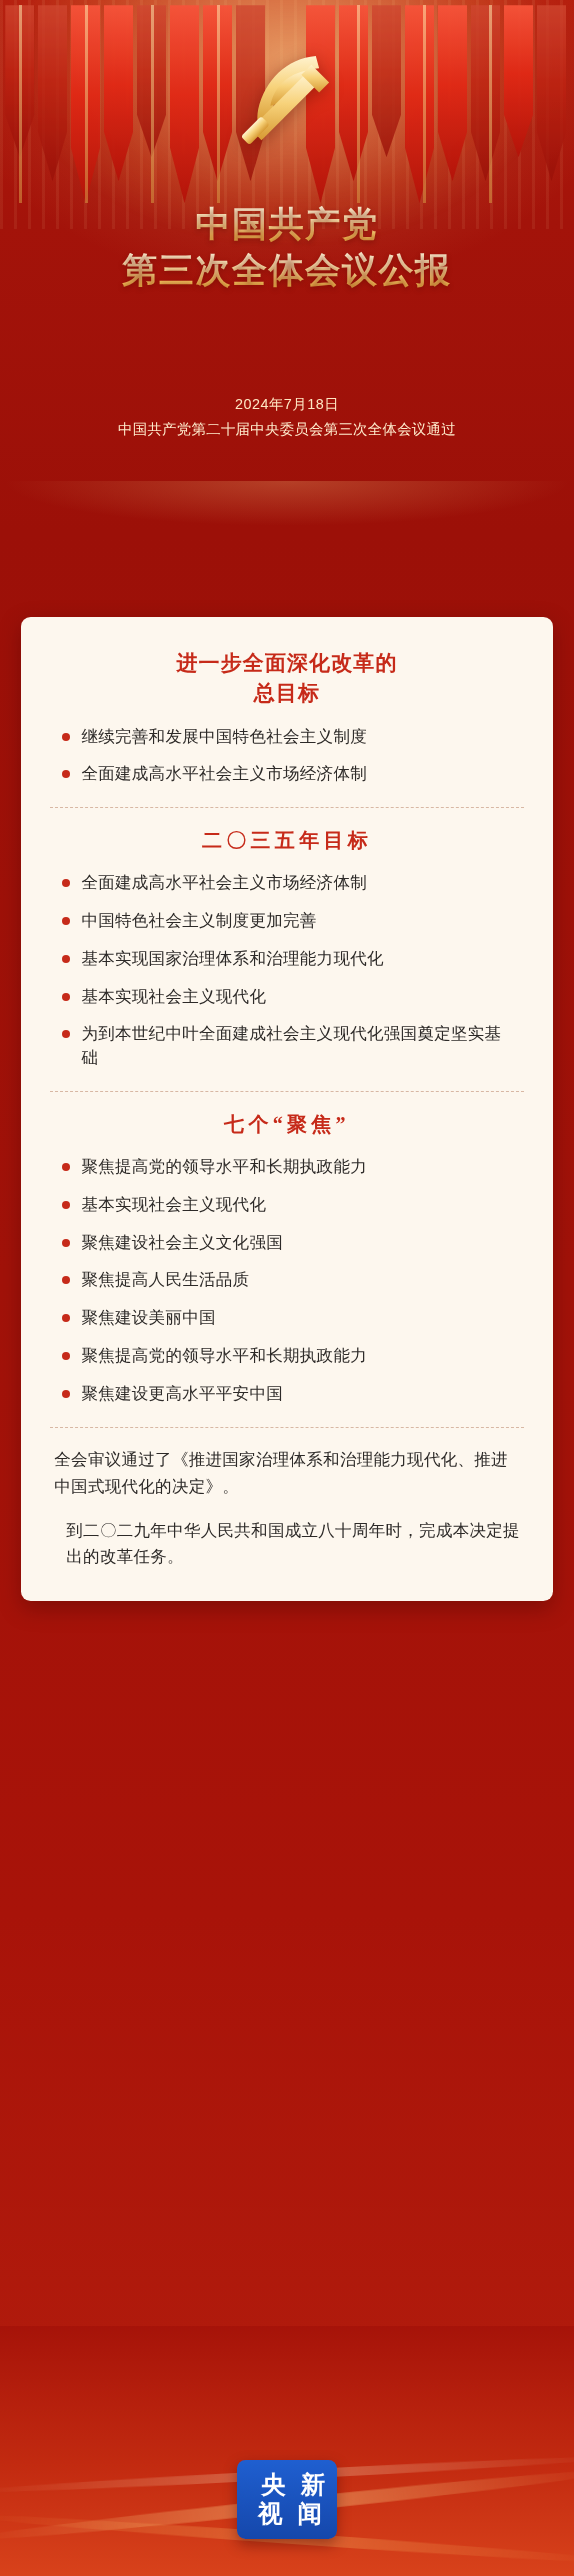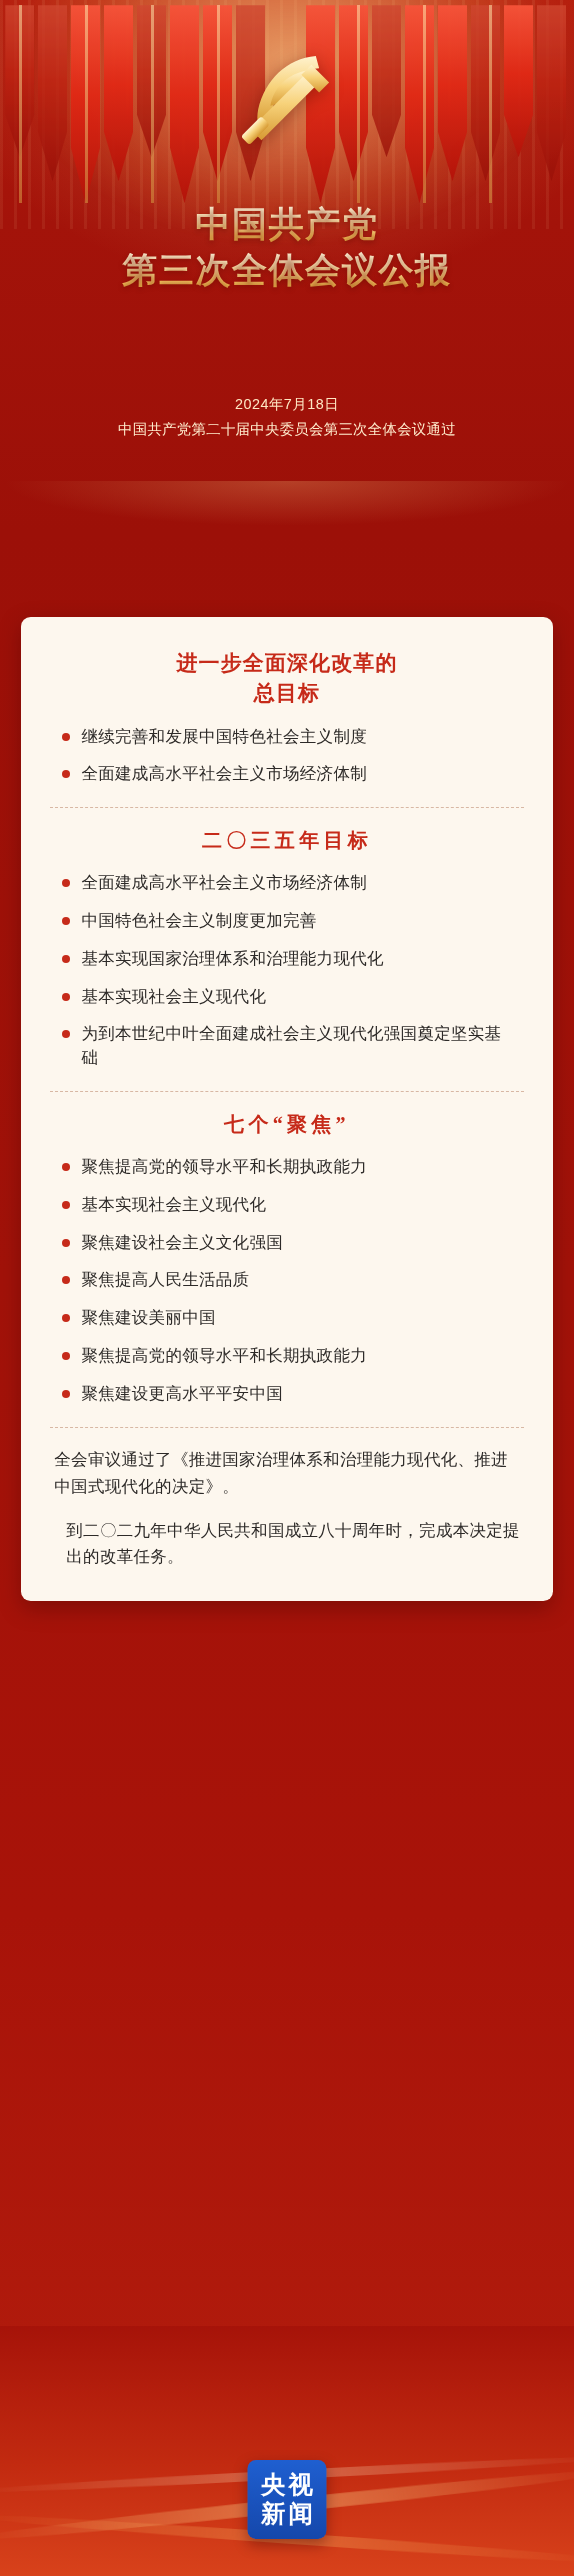--- a/index.html
+++ b/index.html
@@ -255,24 +255,25 @@
     position: absolute;
     left: 50%;
     bottom: 37px;
     transform: translateX(-50%);
     width: 79px;
     height: 79px;
     border-radius: 8.5px;
     background: linear-gradient(180deg, #1f5fd0 0%, #1547ab 100%);
     box-shadow: 0 5.3px 14px rgba(60,5,0,0.4);
     display: flex;
-    flex-direction: column;
+    flex-direction: row;
     align-items: center;
     justify-content: center;
     color: #ffffff;
+    padding-left: 21px;
   }
   .logo .l1, .logo .l2 {
     font-size: 24.5px;
     font-weight: bold;
     letter-spacing: 3.2px;
     line-height: 1.15;
     font-family: "Liberation Serif", "DejaVu Serif", serif;
     text-indent: 3.2px;
   }
 </style>

